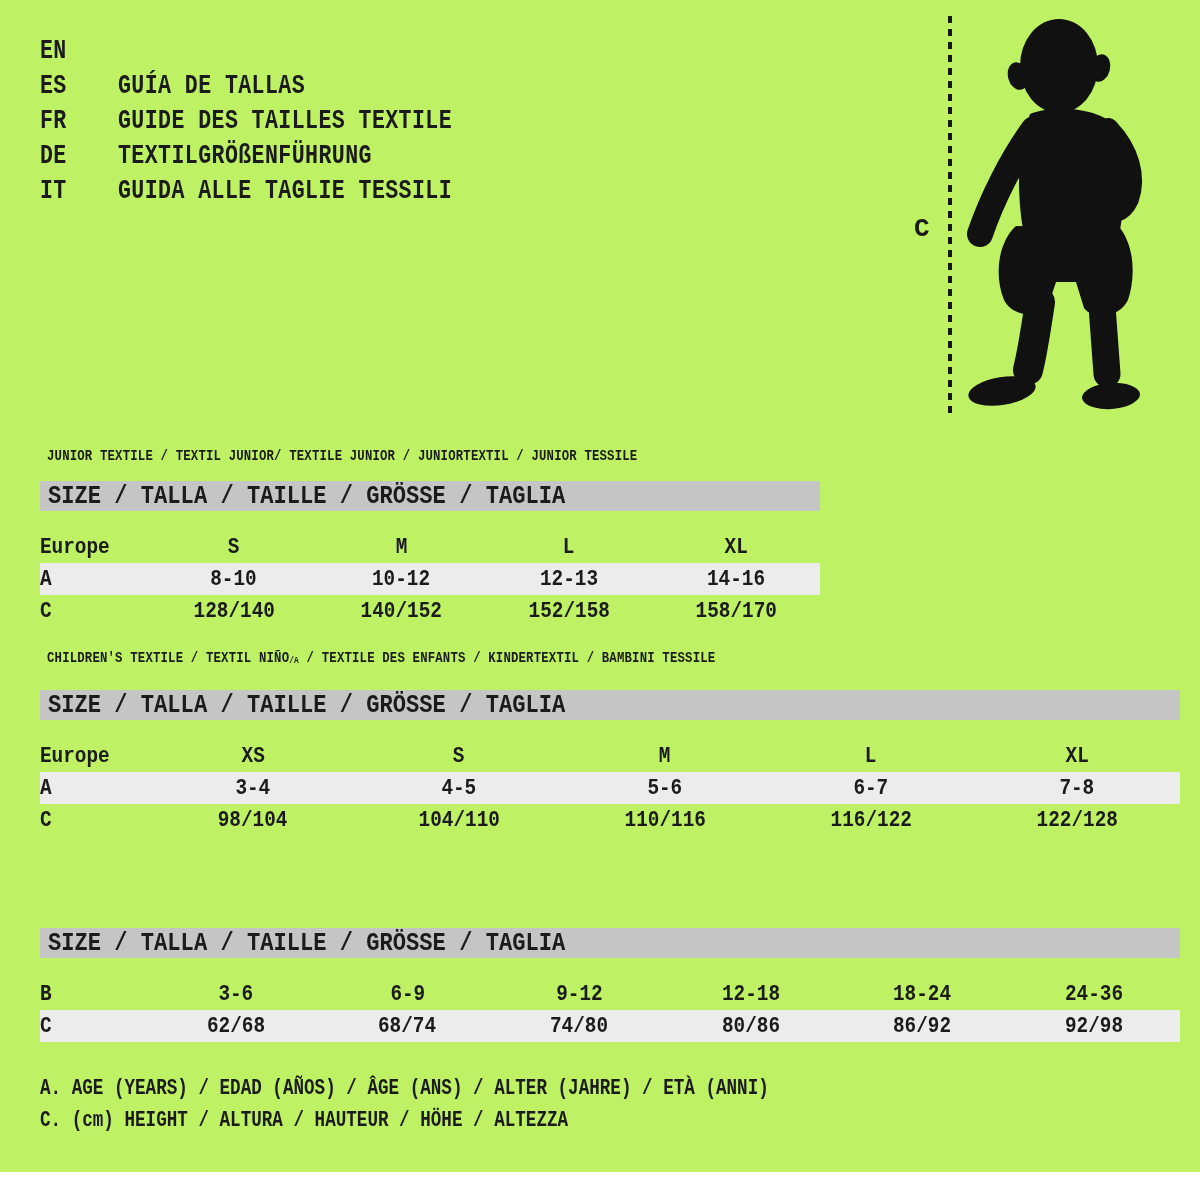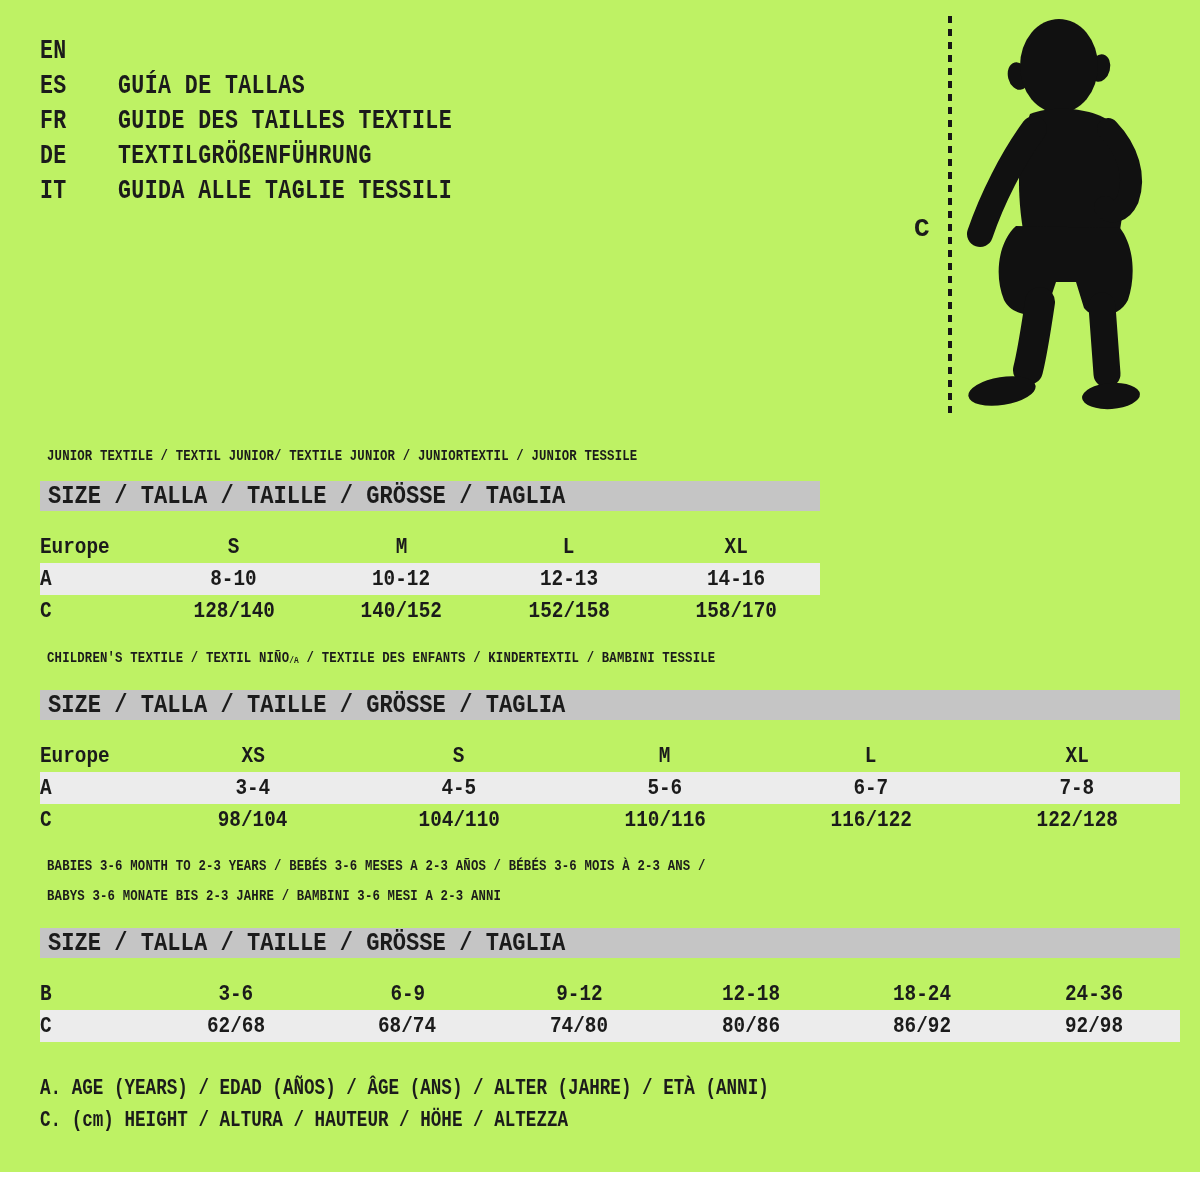--- a/index.html
+++ b/index.html
@@ -157,24 +157,20 @@
   </div>
   <div class="trow cols5" style="top:784px;width:1140px;">
     <span class="rlabel"><span class="cx">C</span></span>
     <span class="cell"><span class="cxc">98/104</span></span>
     <span class="cell"><span class="cxc">104/110</span></span>
     <span class="cell"><span class="cxc">110/116</span></span>
     <span class="cell"><span class="cxc">116/122</span></span>
     <span class="cell"><span class="cxc">122/128</span></span>
   </div>
 
-  <div class="ttl" style="top:851px;">
-    <span class="cx">BABIES 3-6 MONTH TO 2-3 YEARS / BEBÉS 3-6 MESES A 2-3 AÑOS / BÉBÉS 3-6 MOIS À 2-3 ANS /</span><br>
-    <span class="cx">BABYS 3-6 MONATE BIS 2-3 JAHRE / BAMBINI 3-6 MESI A 2-3 ANNI</span>
-  </div>
   <div class="band" style="top:928px;width:1140px;">
     <span class="cx" style="transform:scaleX(0.85);">SIZE / TALLA / TAILLE / GRÖSSE / TAGLIA</span>
   </div>
   <div class="trow cols6" style="top:958px;width:1140px;">
     <span class="rlabel"><span class="cx">B</span></span>
     <span class="cell"><span class="cxc">3-6</span></span>
     <span class="cell"><span class="cxc">6-9</span></span>
     <span class="cell"><span class="cxc">9-12</span></span>
     <span class="cell"><span class="cxc">12-18</span></span>
     <span class="cell"><span class="cxc">18-24</span></span>

